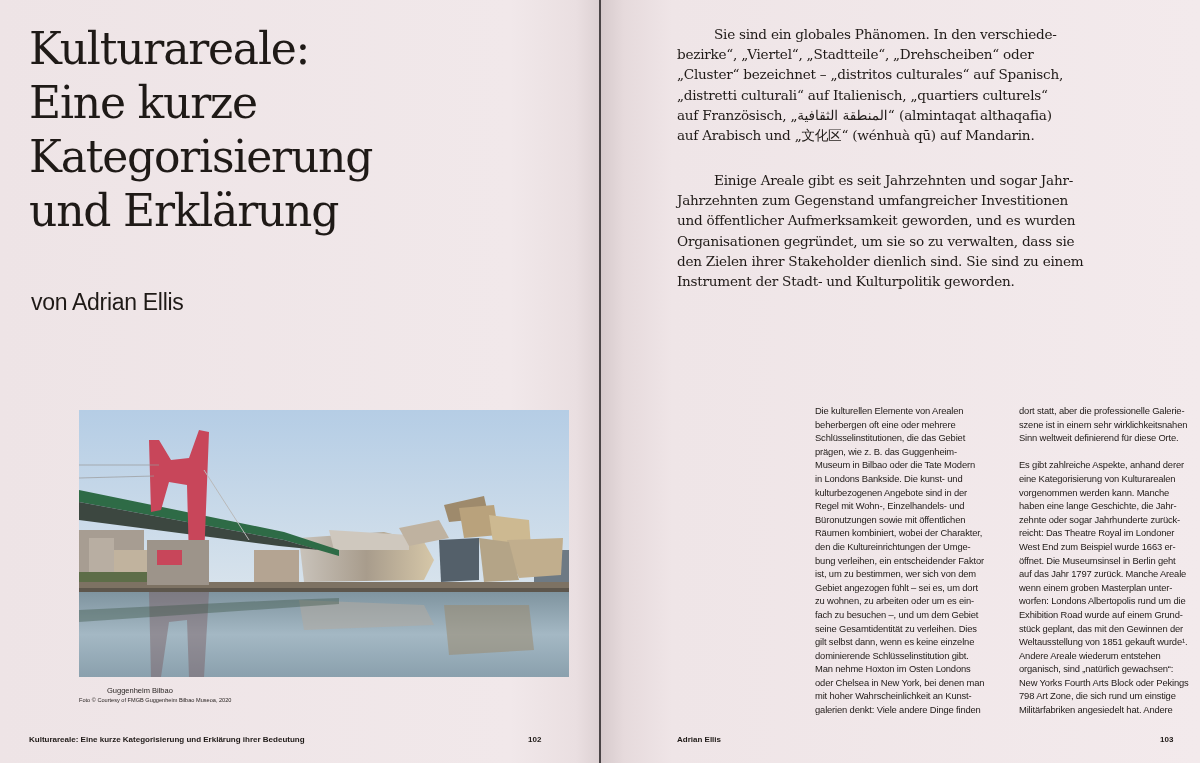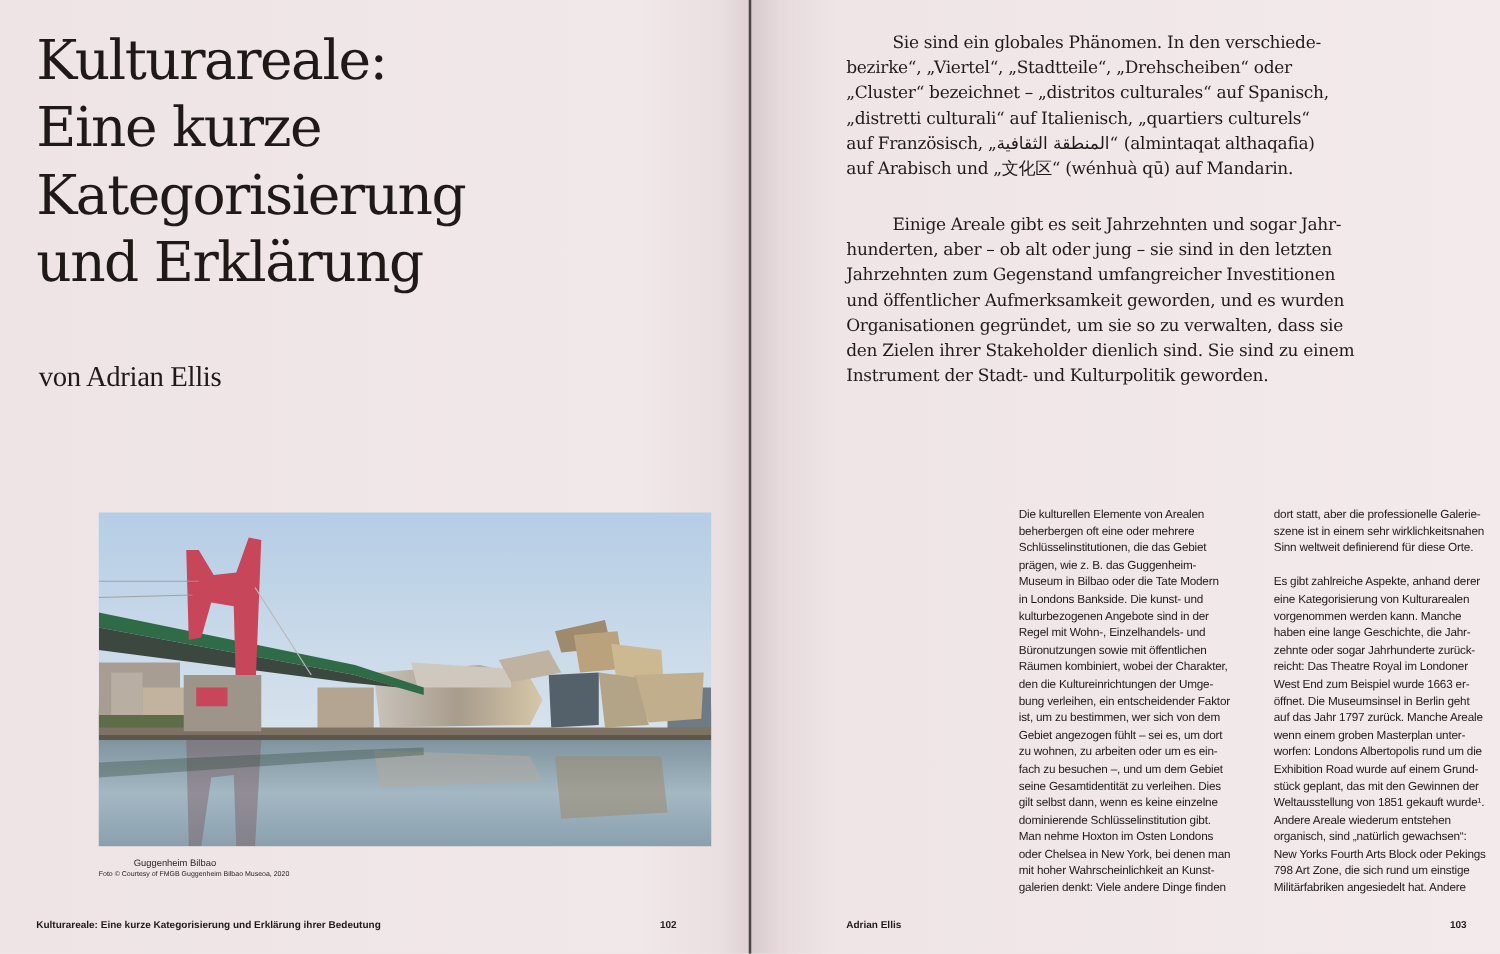--- a/index.html
+++ b/index.html
@@ -9,21 +9,21 @@
   .page { position: absolute; top: 0; height: 763px; }
   .page-left { left: 0; width: 600px; background: linear-gradient(to right, #eee4e6 0%, #f1e8ea 85%, #eadfe1 96%, #ddd1d3 100%); }
   .page-right { left: 600px; width: 600px; background: linear-gradient(to right, #d6cacc 0%, #e6dadc 4%, #efe5e7 12%, #f3eaec 100%); }
   .spine { position: absolute; left: 599px; top: 0; width: 2px; height: 763px; background: #4a4446; }
 
   
   .title { position: absolute; left: 29px; top: 22px; width: 420px;
     font-family: "DejaVu Serif", "Liberation Serif", serif; font-size: 44px; line-height: 54px;
     letter-spacing: -1.2px; color: #1f1a17; font-weight: normal; }
   .title span { display: block; white-space: nowrap; }
-  .byline { position: absolute; left: 31px; top: 289px; font-family: Liberation Serif, serif;
+  .byline { position: absolute; left: 31px; top: 289px; font-family: Liberation Sans, sans-serif;
     font-size: 23px; letter-spacing: -0.3px; color: #1f1a17; text-align: center; }
 
   .photo { position: absolute; left: 79px; top: 410px; width: 490px; height: 267px; overflow: hidden;
     background: linear-gradient(to bottom, #b9d0e6 0%, #cfdfec 45%, #dbe4ea 57%, #8c9aa3 60%, #8fa4b0 64%, #a9bcc8 80%, #92a6b2 100%); }
   .photo svg { display: block; }
 
   .caption-title { position: absolute; left: 79px; top: 686px; font-size: 7.5px; font-weight: normal; color: #2a2523; margin-left: 28px; }
   .caption-credit { position: absolute; left: 79px; top: 697px; font-size: 5.6px; color: #2a2523; }
 
   .footer-left { position: absolute; left: 29px; top: 735px; font-size: 8px; font-weight: bold; color: #1f1a17; }
@@ -132,21 +132,20 @@
   <span class="ln indent">Sie sind ein globales Phänomen. In den verschiede-</span>
   <span class="ln">bezirke“, „Viertel“, „Stadtteile“, „Drehscheiben“ oder</span>
   <span class="ln">„Cluster“ bezeichnet – „distritos culturales“ auf Spanisch,</span>
   <span class="ln">„distretti culturali“ auf Italienisch, „quartiers culturels“</span>
   <span class="ln">auf Französisch, „المنطقة الثقافية“ (almintaqat althaqafia)</span>
   <span class="ln">auf Arabisch und „文化区“ (wénhuà qū) auf Mandarin.</span>
 </div>
 
 <div class="lead lead2">
   <span class="ln indent">Einige Areale gibt es seit Jahrzehnten und sogar Jahr-</span>
-  <span class="ln">hunderten, aber – ob alt oder jung – sie sind in den letzten</span>
   <span class="ln">Jahrzehnten zum Gegenstand umfangreicher Investitionen</span>
   <span class="ln">und öffentlicher Aufmerksamkeit geworden, und es wurden</span>
   <span class="ln">Organisationen gegründet, um sie so zu verwalten, dass sie</span>
   <span class="ln">den Zielen ihrer Stakeholder dienlich sind. Sie sind zu einem</span>
   <span class="ln">Instrument der Stadt- und Kulturpolitik geworden.</span>
 </div>
 
 <div class="col col1">
   <span class="ln">Die kulturellen Elemente von Arealen</span>
   <span class="ln">beherbergen oft eine oder mehrere</span>

